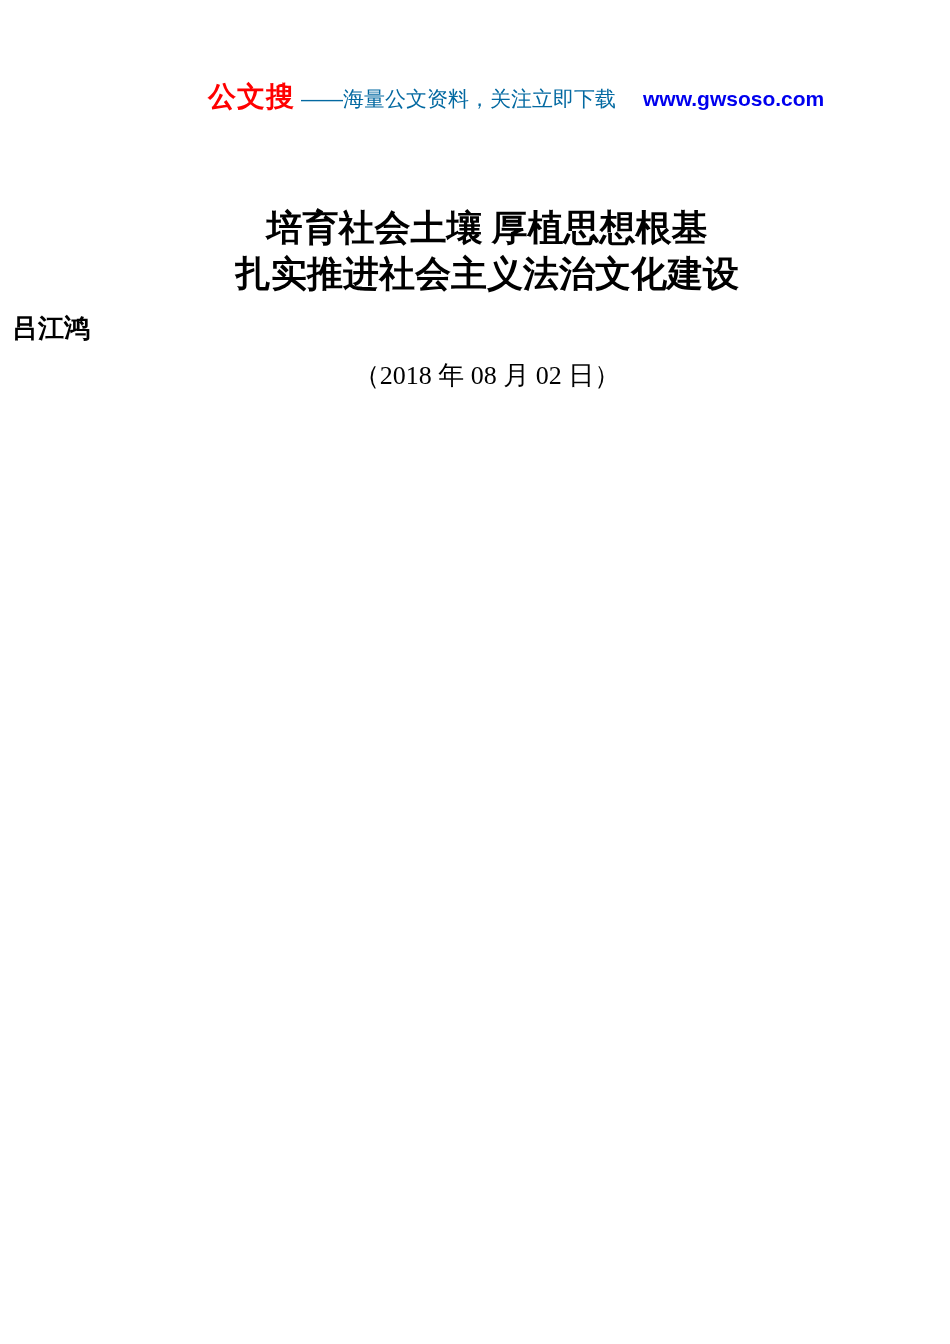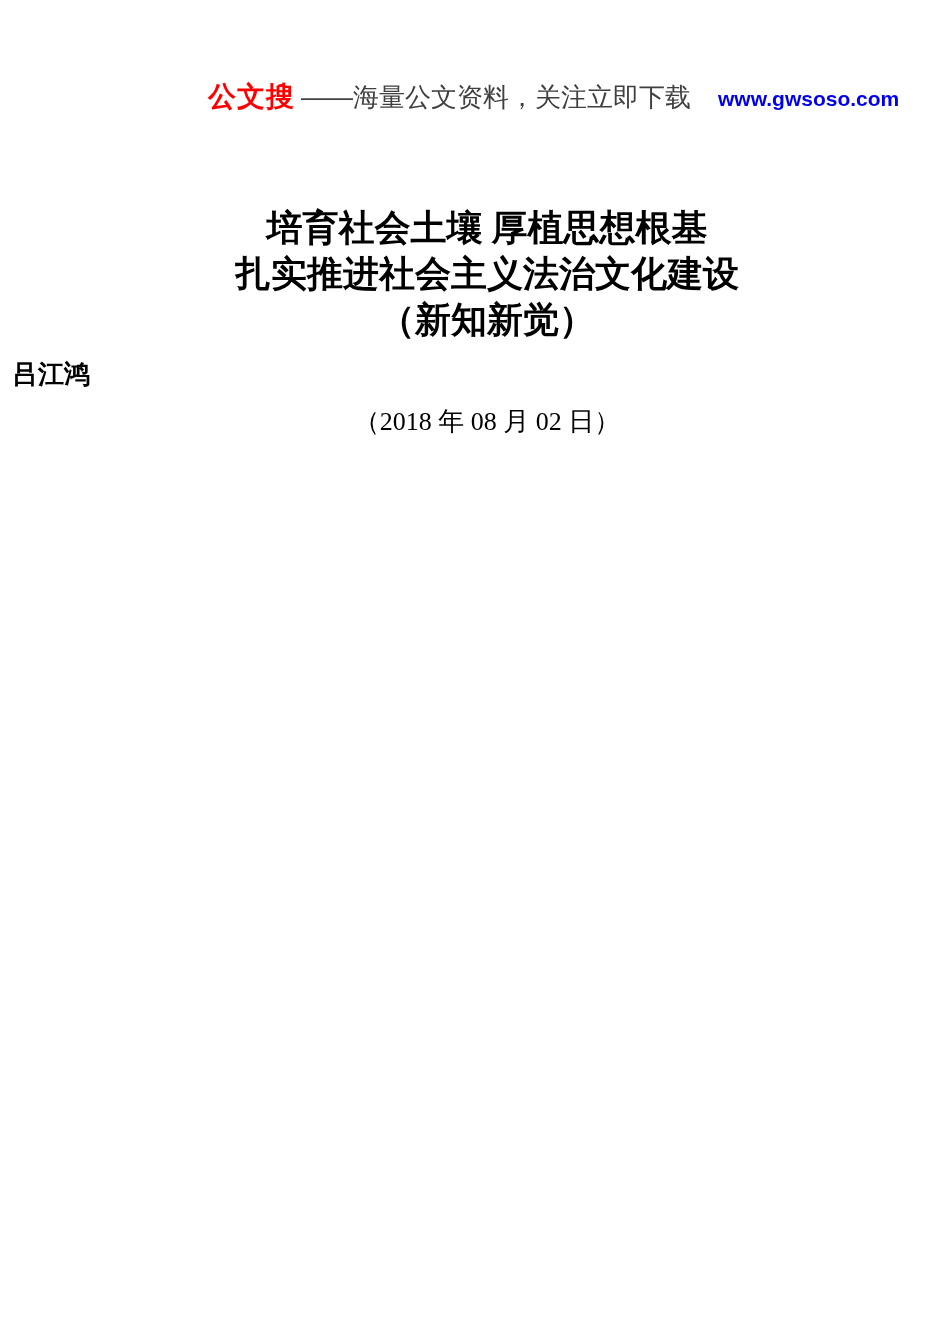--- a/index.html
+++ b/index.html
@@ -28,22 +28,22 @@
     white-space: nowrap;
     font-family: "Liberation Sans", "DejaVu Sans", sans-serif;
   }
   .brand {
     font-size: 28px;
     font-weight: bold;
     color: #ff0000;
     letter-spacing: 1px;
   }
   .tagline {
-    font-size: 26px;
-    color: #404040;
+    font-size: 21px;
+    color: #0369a1;
     margin-left: 6px;
   }
   .site-link {
     font-size: 21px;
     font-weight: bold;
     color: #0000ee;
     margin-left: 27px;
     cursor: pointer;
   }
 
@@ -96,21 +96,20 @@
     <span class="brand" style="color: rgb(255, 0, 0);">公文搜</span>
     <span class="tagline">——海量公文资料，关注立即下载</span>
     <a class="site-link" style="color: rgb(0, 0, 238);">www.gwsoso.com</a>
   </div>
 
   <div class="article">
 
     <h1 class="doc-title">
       <span>培育社会土壤 厚植思想根基</span><br>
       <span>扎实推进社会主义法治文化建设</span><br>
-      <span>（新知新觉）</span>
     </h1>
 
     <div class="doc-author">吕江鸿</div>
 
     <div class="doc-date">（2018 年 08 月 02 日）</div>
 
     <div class="doc-body">
     </div>
 
   </div>

